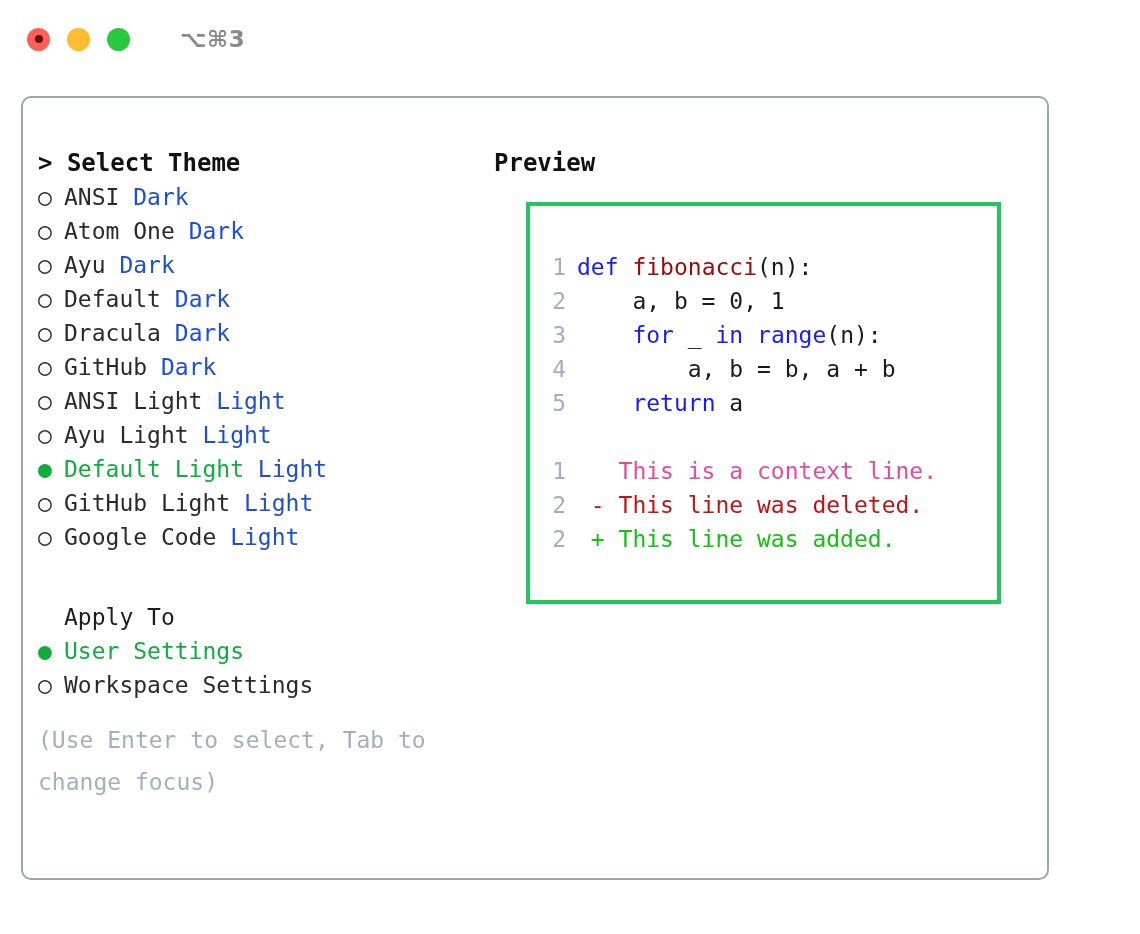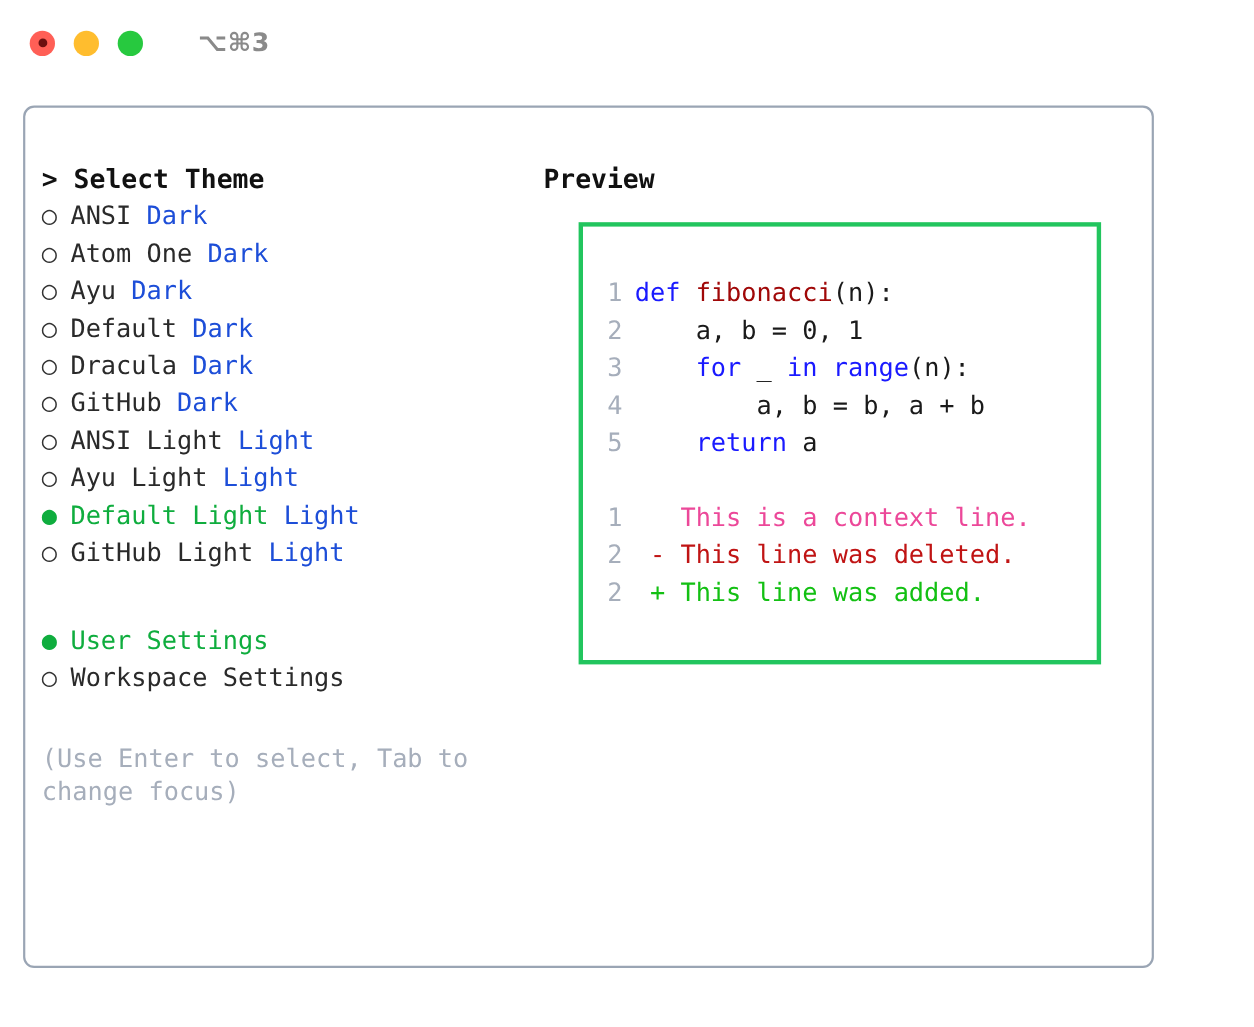--- a/index.html
+++ b/index.html
@@ -137,23 +137,23 @@
   #apply-heading {
     height: 34px;
     line-height: 34px;
     font-size: 23px;
     color: #1d1d1d;
     white-space: pre;
     padding-left: 26px;
   }
 
   #hint-text {
-    margin-top: 41px;
-    font-size: 23px;
-    line-height: 30px;
+    margin-top: 17px;
+    font-size: 23px;
+    line-height: 42px;
     color: #a6aebb;
     width: 410px;
   }
 
   
   #preview-box {
     position: absolute;
     left: 32px;
     top: 56px;
     width: 475px;
@@ -211,23 +211,25 @@
           <li class="opt-row"><span class="marker">○</span><span class="opt-label">ANSI</span><span class="opt-suffix"> Dark</span></li>
           <li class="opt-row"><span class="marker">○</span><span class="opt-label">Atom One</span><span class="opt-suffix"> Dark</span></li>
           <li class="opt-row"><span class="marker">○</span><span class="opt-label">Ayu</span><span class="opt-suffix"> Dark</span></li>
           <li class="opt-row"><span class="marker">○</span><span class="opt-label">Default</span><span class="opt-suffix"> Dark</span></li>
           <li class="opt-row"><span class="marker">○</span><span class="opt-label">Dracula</span><span class="opt-suffix"> Dark</span></li>
           <li class="opt-row"><span class="marker">○</span><span class="opt-label">GitHub</span><span class="opt-suffix"> Dark</span></li>
           <li class="opt-row"><span class="marker">○</span><span class="opt-label">ANSI Light</span><span class="opt-suffix"> Light</span></li>
           <li class="opt-row"><span class="marker">○</span><span class="opt-label">Ayu Light</span><span class="opt-suffix"> Light</span></li>
           <li class="opt-row selected"><span class="marker">●</span><span class="opt-label">Default Light</span><span class="opt-suffix"> Light</span></li>
           <li class="opt-row"><span class="marker">○</span><span class="opt-label">GitHub Light</span><span class="opt-suffix"> Light</span></li>
+          <li class="opt-row"><span class="marker">○</span><span class="opt-label">Google Code</span><span class="opt-suffix"> Light</span></li>
         </ul>
 
       <div id="apply-section">
+        <div id="apply-heading">Apply To</div>
         <ul id="apply-list">
             <li class="opt-row selected"><span class="marker">●</span><span class="opt-label">User Settings</span></li>
             <li class="opt-row"><span class="marker">○</span><span class="opt-label">Workspace Settings</span></li>
           </ul>
       </div>
 
       <div id="hint-text">(Use Enter to select, Tab to change focus)</div>
     </div>
 
     <div id="preview-column">

